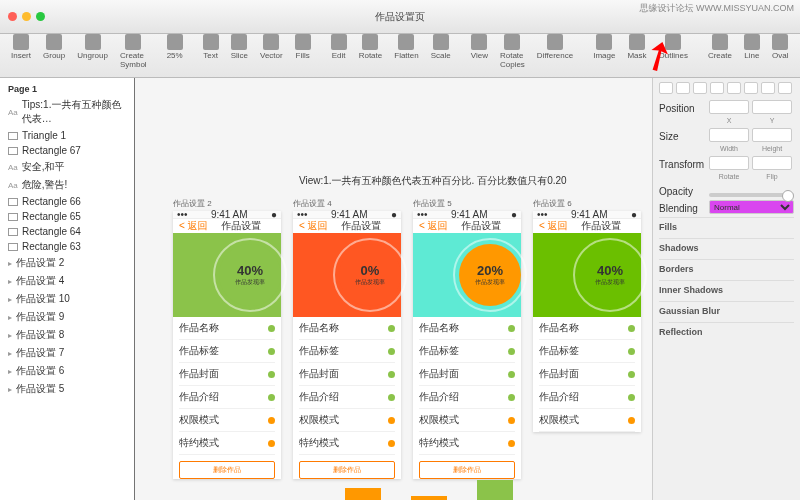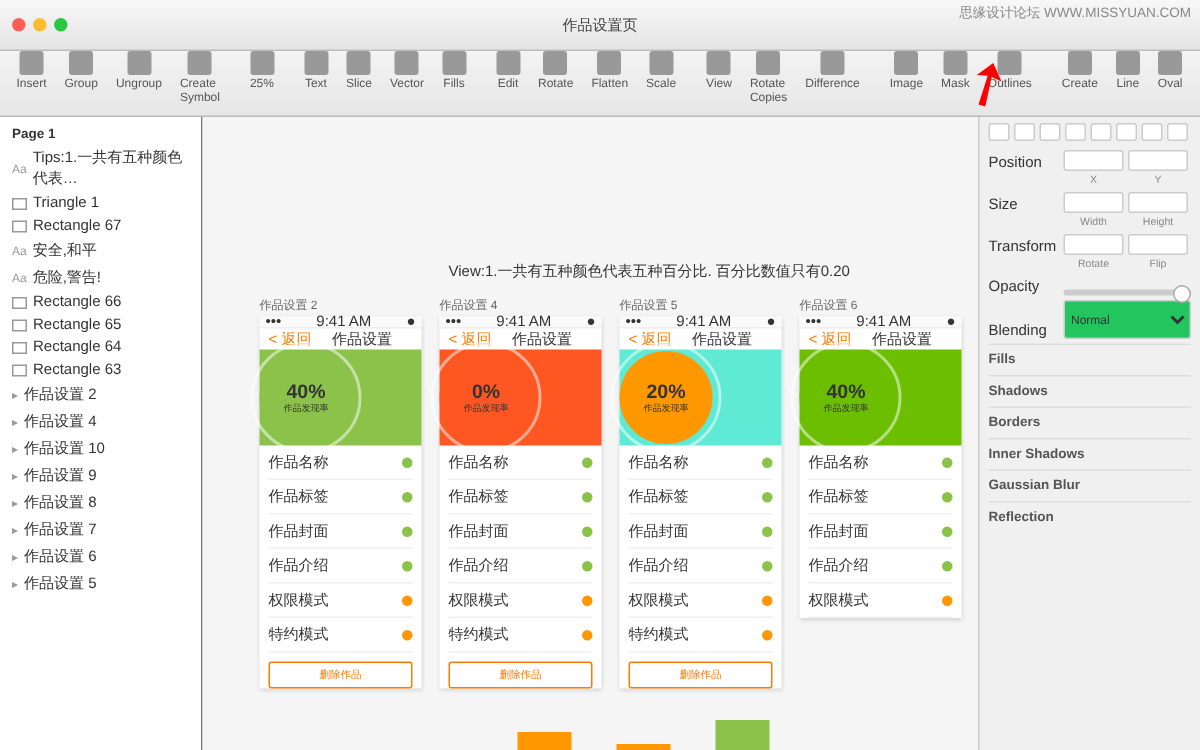--- a/index.html
+++ b/index.html
@@ -23,21 +23,21 @@
 .layer .aa{font-size:8px;color:#999;flex-shrink:0}
 .canvas{flex:1;background:#f5f5f5;position:relative;overflow:hidden}
 .tips{position:absolute;top:96px;left:164px;font-size:10px;color:#333}
 .artboards{position:absolute;top:120px;left:38px;display:flex;gap:12px}
 .ab{width:108px;background:#fff;box-shadow:0 1px 3px rgba(0,0,0,.15)}
 .ab-title{font-size:8px;color:#666;margin-bottom:2px}
 .ab-status{height:8px;background:#fafafa;border-bottom:1px solid #eee;display:flex;justify-content:space-between;padding:0 4px;font-size:6px;color:#999;align-items:center}
 .ab-nav{height:14px;display:flex;align-items:center;padding:0 6px;font-size:7px}
 .ab-nav .back{color:#ff7a00}
 .ab-nav .ttl{margin:0 auto;color:#333}
-.ab-hero{height:64px;display:flex;align-items:center;justify-content:flex-start}
+.ab-hero{height:84px;display:flex;align-items:center;justify-content:flex-end}
 .circle{width:62px;height:62px;border-radius:50%;display:flex;flex-direction:column;align-items:center;justify-content:center;color:#fff;position:relative}
 .circle::before{content:"";position:absolute;inset:-6px;border-radius:50%;border:2px solid rgba(255,255,255,.5)}
 .circle .pct{font-size:13px;font-weight:600}
 .circle .sub{font-size:6px}
 .ab-list{padding:0 6px}
 .ab-row{display:flex;justify-content:space-between;align-items:center;padding:4px 0;border-bottom:1px solid #f0f0f0;font-size:7px;color:#555}
 .ab-row .badge{width:7px;height:7px;border-radius:50%}
 .ab-btn{margin:6px 6px 4px;text-align:center;padding:3px;border:1px solid #ff7a00;color:#ff7a00;font-size:7px;border-radius:2px}
 .bars{position:absolute;bottom:0;left:210px;display:flex;gap:30px;align-items:flex-end}
 .bar{width:36px}
@@ -47,21 +47,21 @@
 .prop{display:flex;align-items:flex-end;margin-bottom:3px;font-size:9px}
 .prop label{width:50px;color:#333}
 .prop .fields{display:flex;gap:3px;flex:1}
 .prop input{width:40px;height:14px;border:1px solid #ccc;border-radius:2px;background:#fff;font-size:8px;padding:0 2px}
 .sub-lbl{display:flex;gap:3px;margin-left:50px;margin-bottom:4px}
 .sub-lbl span{width:40px;text-align:center;font-size:7px;color:#888}
 .sect{font-size:9px;font-weight:600;color:#555;padding:4px 0;border-top:1px solid #ddd;margin-top:2px}
 .slider{flex:1;height:4px;background:#ccc;border-radius:2px;position:relative}
 .slider::after{content:"";position:absolute;right:0;top:-3px;width:10px;height:10px;background:#fff;border:1px solid #aaa;border-radius:50%}
 .arrow{position:absolute;top:32px;right:125px;color:red;font-size:40px;transform:rotate(-30deg);pointer-events:none}
-select.blend{flex:1;height:26px;font-size:8px;border:1px solid #ccc;border-radius:2px;background:#22c55e}
+select.blend{flex:1;height:14px;font-size:8px;border:1px solid #ccc;border-radius:2px;background:#d946ef}
 </style>
 </head>
 <body>
 
 <div class="titlebar">
   <div class="traffic">
     <div class="dot red"></div>
     <div class="dot yellow"></div>
     <div class="dot green"></div>
   </div>

